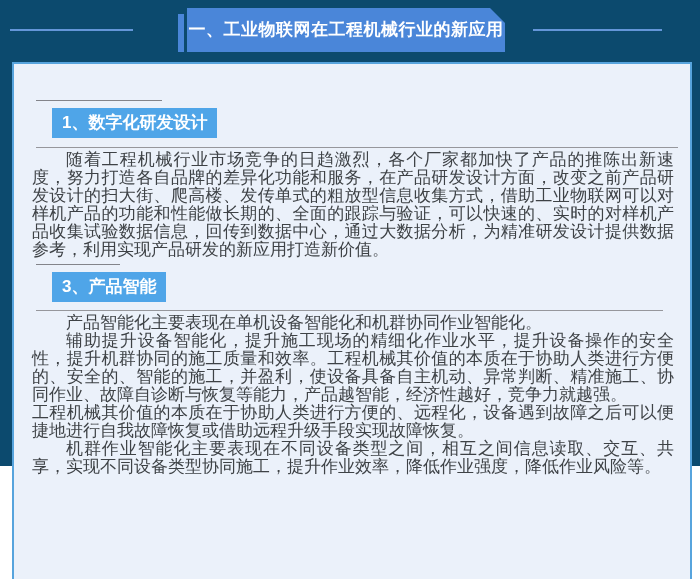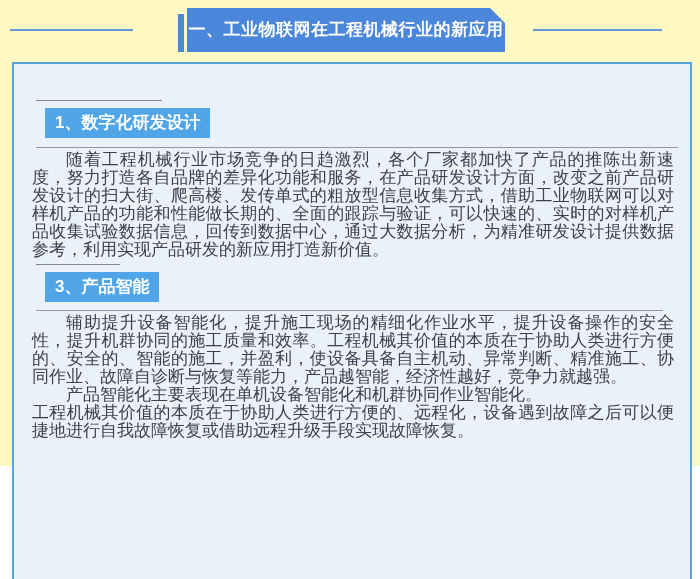--- a/index.html
+++ b/index.html
@@ -1,18 +1,18 @@
 <!DOCTYPE html>
 <html><head>
 <meta charset="utf-8">
 <style>
   * { margin:0; padding:0; box-sizing:border-box; }
   html,body { width:700px; height:579px; overflow:hidden; background:#ffffff;
     font-family:"Liberation Sans","DejaVu Sans",sans-serif; }
-  .page { position:relative; width:700px; height:466px; background:#fef9c3; }
+  .page { position:relative; width:700px; height:466px; background:#0c4a6e; }
 
   
   .header { position:absolute; left:0; top:0; width:700px; height:58px; }
   .h-line { position:absolute; top:29px; height:0; border-top:2px solid #6496d9; }
   .h-line.left  { left:10px;  width:123px; }
   .h-line.right { left:533px; width:129px; }
   .banner-tab { position:absolute; left:178px; top:14px; width:6px; height:38px;
     background:#4a86d9; }
   .banner { position:absolute; left:187px; top:8px; width:318px; height:44px;
     background:#4a86d9; color:#ffffff; font-size:17px; font-weight:bold;
@@ -22,21 +22,21 @@
   
   .content-box { position:absolute; left:12px; top:62px; width:680px; height:530px;
     background:#ebf1fa; border:2px solid #57a4dd; padding:0 16px 0 18px; }
 
   .overline { height:0; border-top:1px solid #83848a; margin-left:4px; }
   .sec1 .overline { width:126px; margin-top:36px; }
   .sec2 .overline { width:84px;  margin-top:5px; }
 
   .sec-heading { display:inline-block; background:#4fa5e8; color:#ffffff;
     font-size:17px; font-weight:bold; padding:4px 10px 5px 10px;
-    margin:7px 0 0 13px; line-height:21px; }
+    margin:7px 0 0 20px; line-height:21px; }
 
   .underline { height:0; border-top:1px solid #96979c; margin-left:4px; }
   .sec1 .underline { width:642px; margin-top:9px; }
   .sec2 .underline { width:627px; margin-top:8px; }
 
   .body-text { margin-top:3px; }
   .body-text p { font-size:17px; line-height:18px; color:#3e4246;
     text-align:justify; }
   .body-text p.indent { text-indent:2em; }
 </style>
@@ -61,20 +61,21 @@
       <div class="body-text">
         <p class="indent">随着工程机械行业市场竞争的日趋激烈，各个厂家都加快了产品的推陈出新速度，努力打造各自品牌的差异化功能和服务，在产品研发设计方面，改变之前产品研发设计的扫大街、爬高楼、发传单式的粗放型信息收集方式，借助工业物联网可以对样机产品的功能和性能做长期的、全面的跟踪与验证，可以快速的、实时的对样机产品收集试验数据信息，回传到数据中心，通过大数据分析，为精准研发设计提供数据参考，利用实现产品研发的新应用打造新价值。</p>
       </div>
     </div>
 
     <div class="sec2">
       <div class="overline"></div>
       <div class="sec-heading">3、产品智能</div>
       <div class="underline"></div>
       <div class="body-text">
+        <p class="indent">产品智能化主要表现在单机设备智能化和机群协同作业智能化。</p>
         <p class="indent">辅助提升设备智能化，提升施工现场的精细化作业水平，提升设备操作的安全性，提升机群协同的施工质量和效率。工程机械其价值的本质在于协助人类进行方便的、安全的、智能的施工，并盈利，使设备具备自主机动、异常判断、精准施工、协同作业、故障自诊断与恢复等能力，产品越智能，经济性越好，竞争力就越强。</p>
-        <p class="indent">产品智能化主要表现在单机设备智能化和机群协同作业智能化。</p>
         <p>工程机械其价值的本质在于协助人类进行方便的、远程化，设备遇到故障之后可以便捷地进行自我故障恢复或借助远程升级手段实现故障恢复。</p>
+        <p class="indent">机群作业智能化主要表现在不同设备类型之间，相互之间信息读取、交互、共享，实现不同设备类型协同施工，提升作业效率，降低作业强度，降低作业风险等。</p>
       </div>
     </div>
 
   </div>
 </div>
 
 </body></html>

